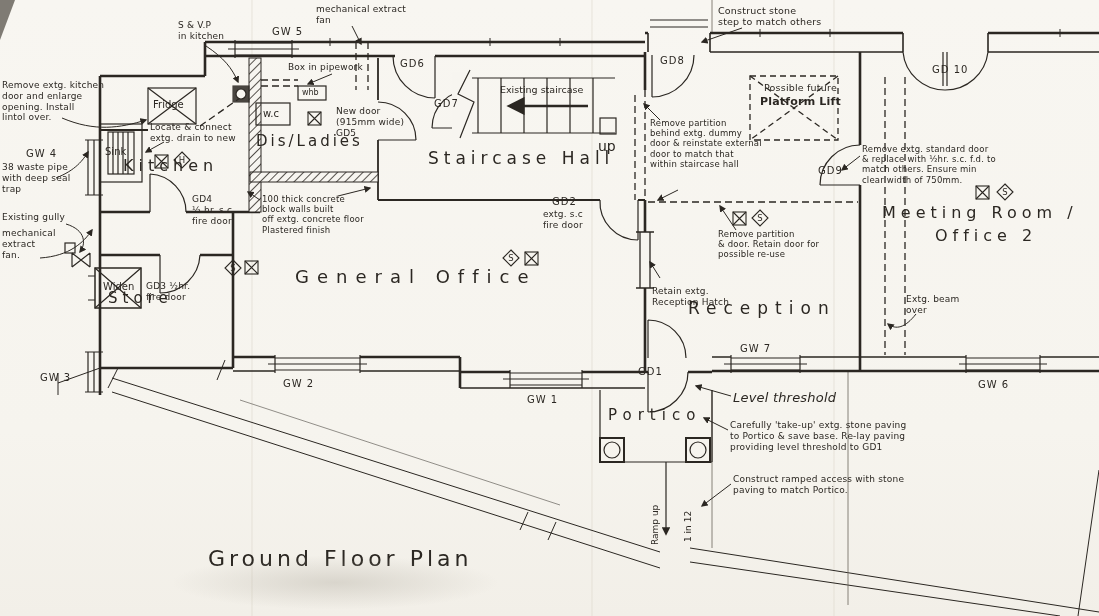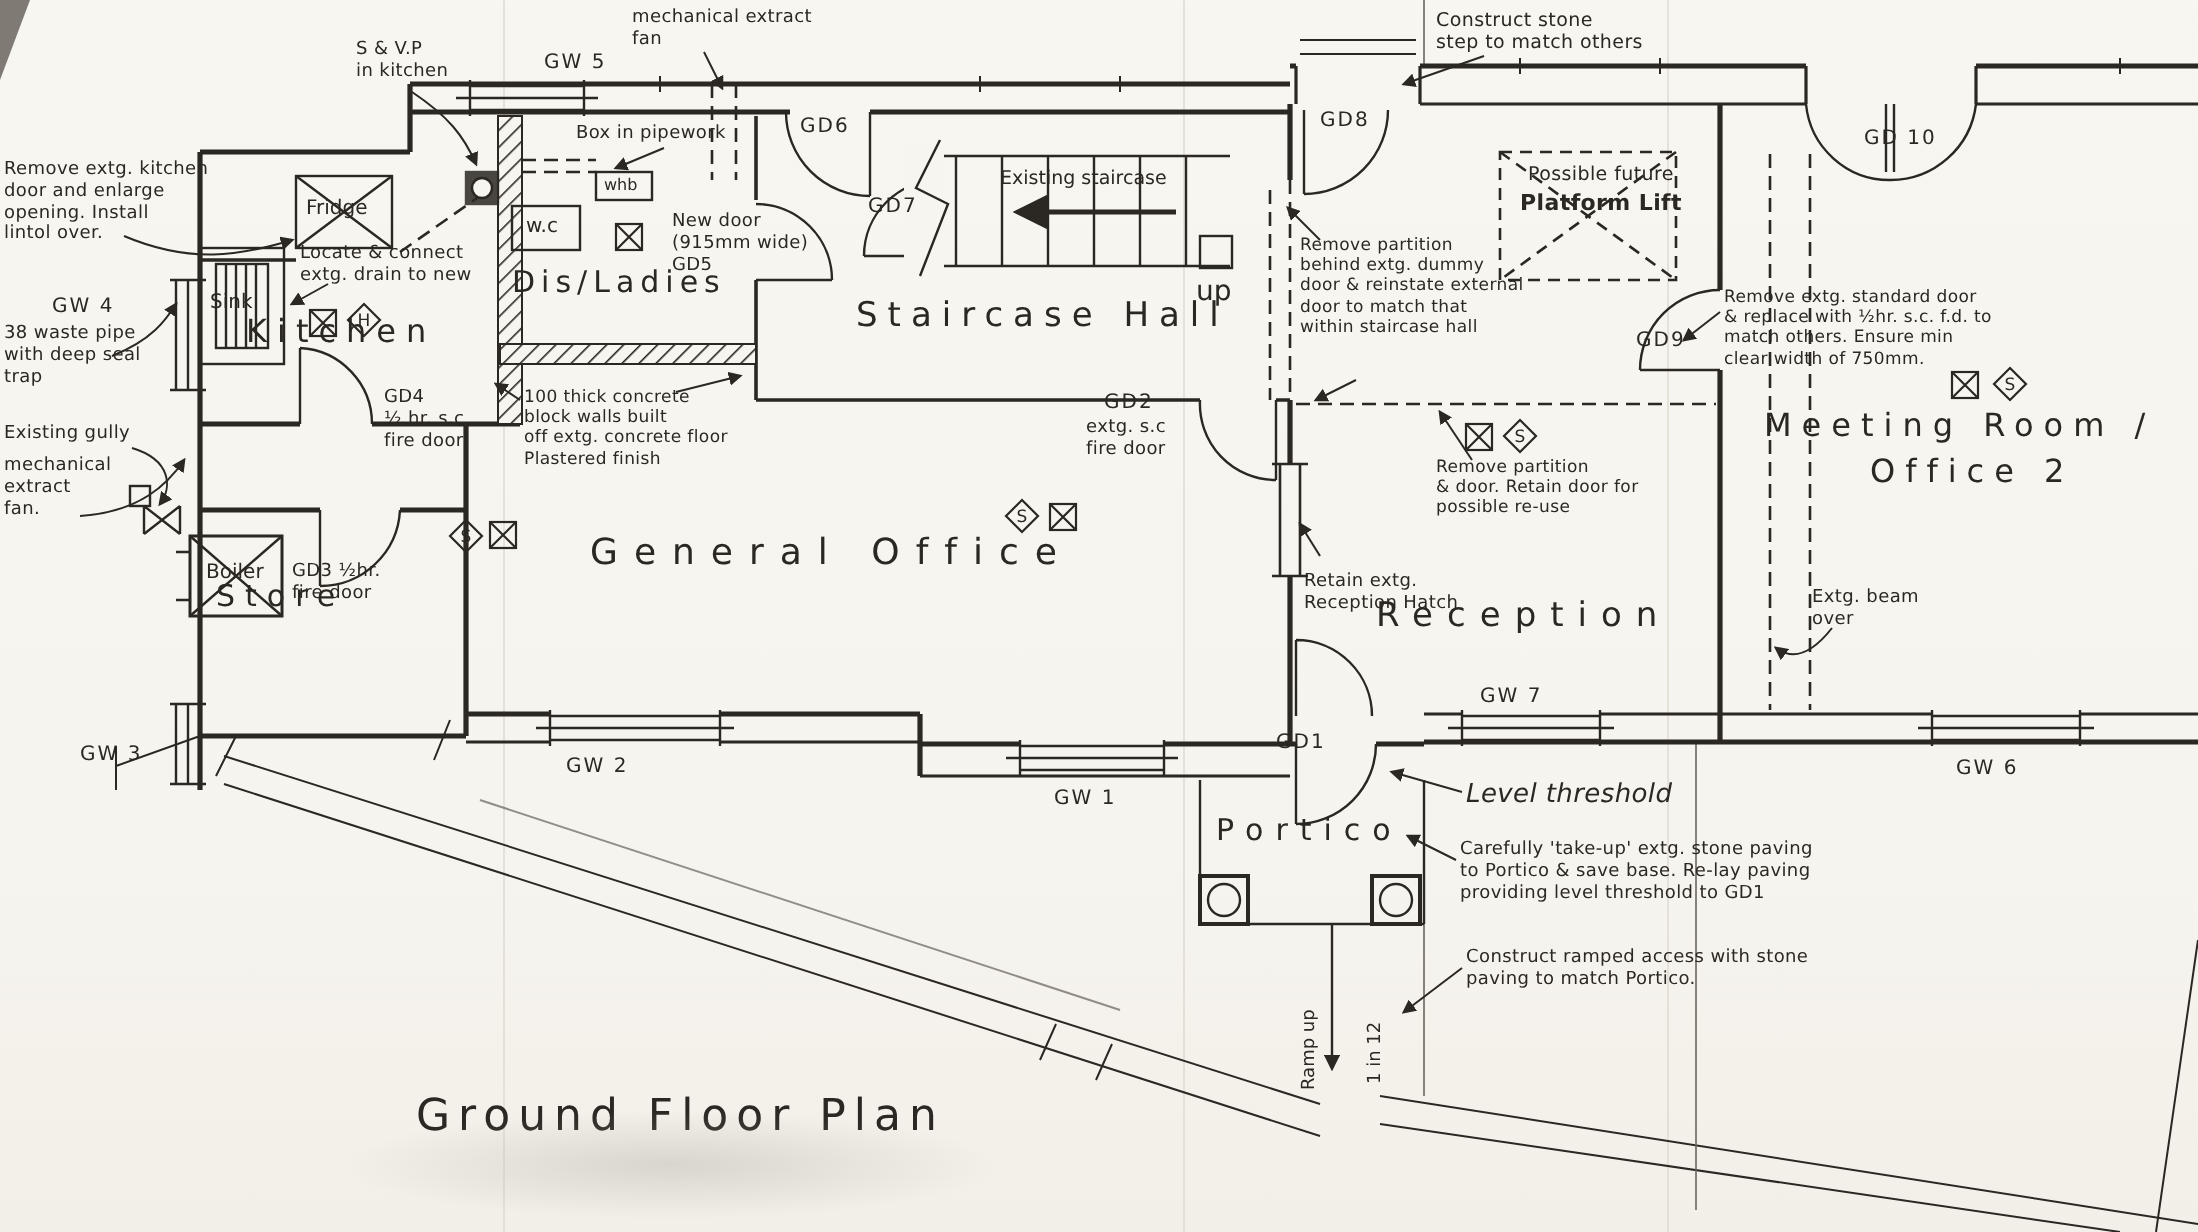--- a/index.html
+++ b/index.html
@@ -334,21 +334,21 @@
 <div class="lbl ref" style="left:400px;top:58px;">GD6</div>
 <div class="lbl ref" style="left:434px;top:98px;">GD7</div>
 <div class="lbl ref" style="left:660px;top:55px;">GD8</div>
 <div class="lbl ref" style="left:818px;top:165px;">GD9</div>
 <div class="lbl ref" style="left:932px;top:64px;">GD 10</div>
 
 <div class="lbl fix" style="left:153px;top:99px;">Fridge</div>
 <div class="lbl fix" style="left:105px;top:146px;text-align:right;">Sink</div>
 <div class="lbl fix" style="left:263px;top:108px;">w.c</div>
 <div class="lbl fix" style="left:302px;top:88px;font-size:8px;">whb</div>
-<div class="lbl fix" style="left:103px;top:281px;">Boiler</div>
+<div class="lbl fix" style="left:103px;top:281px;">Widen</div>
 <div class="lbl fix" style="left:598px;top:138px;font-size:14px;">up</div>
 <div class="lbl fix" style="left:500px;top:84px;font-size:9.5px;">Existing staircase</div>
 <div class="lbl vert" style="left:650px;top:545px;">Ramp up</div>
 <div class="lbl vert" style="left:683px;top:542px;">1 in 12</div>
 
 <div class="lbl anno" style="left:2px;top:80px;">Remove extg. kitchen
 door and enlarge
 opening. Install
 lintol over.</div>
 <div class="lbl anno" style="left:178px;top:20px;">S &amp; V.P

